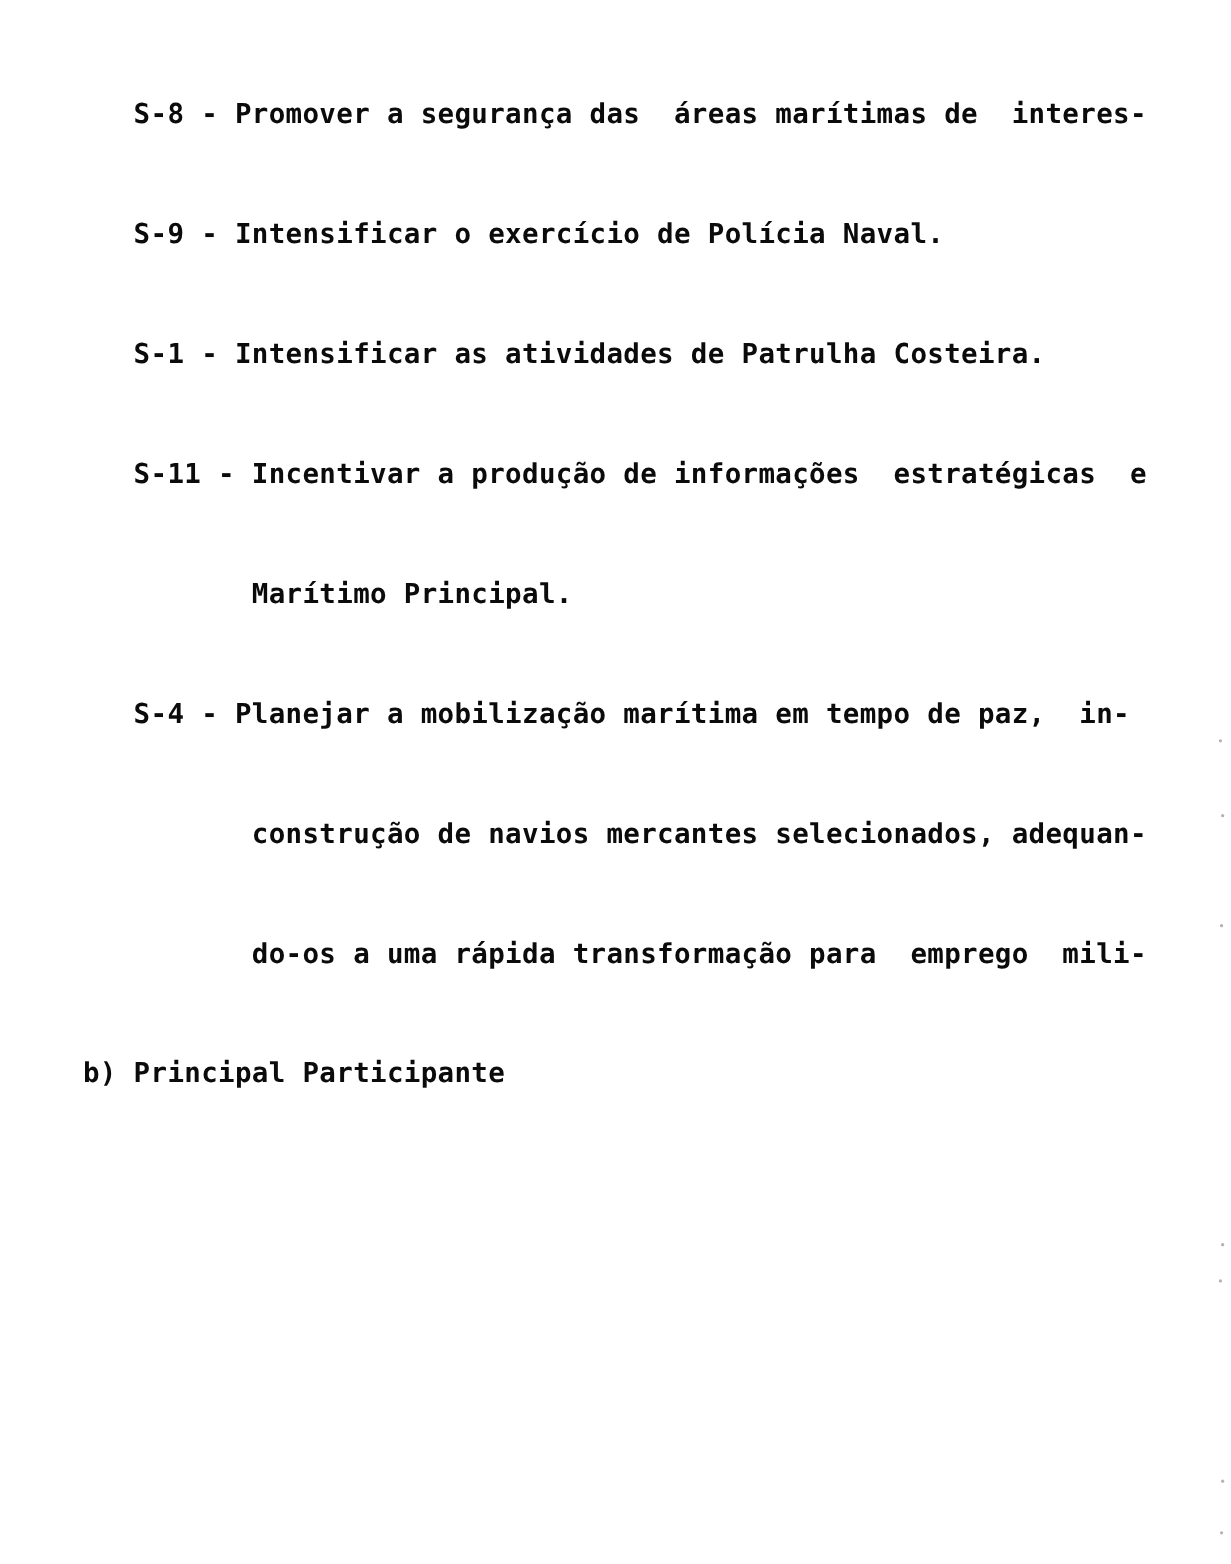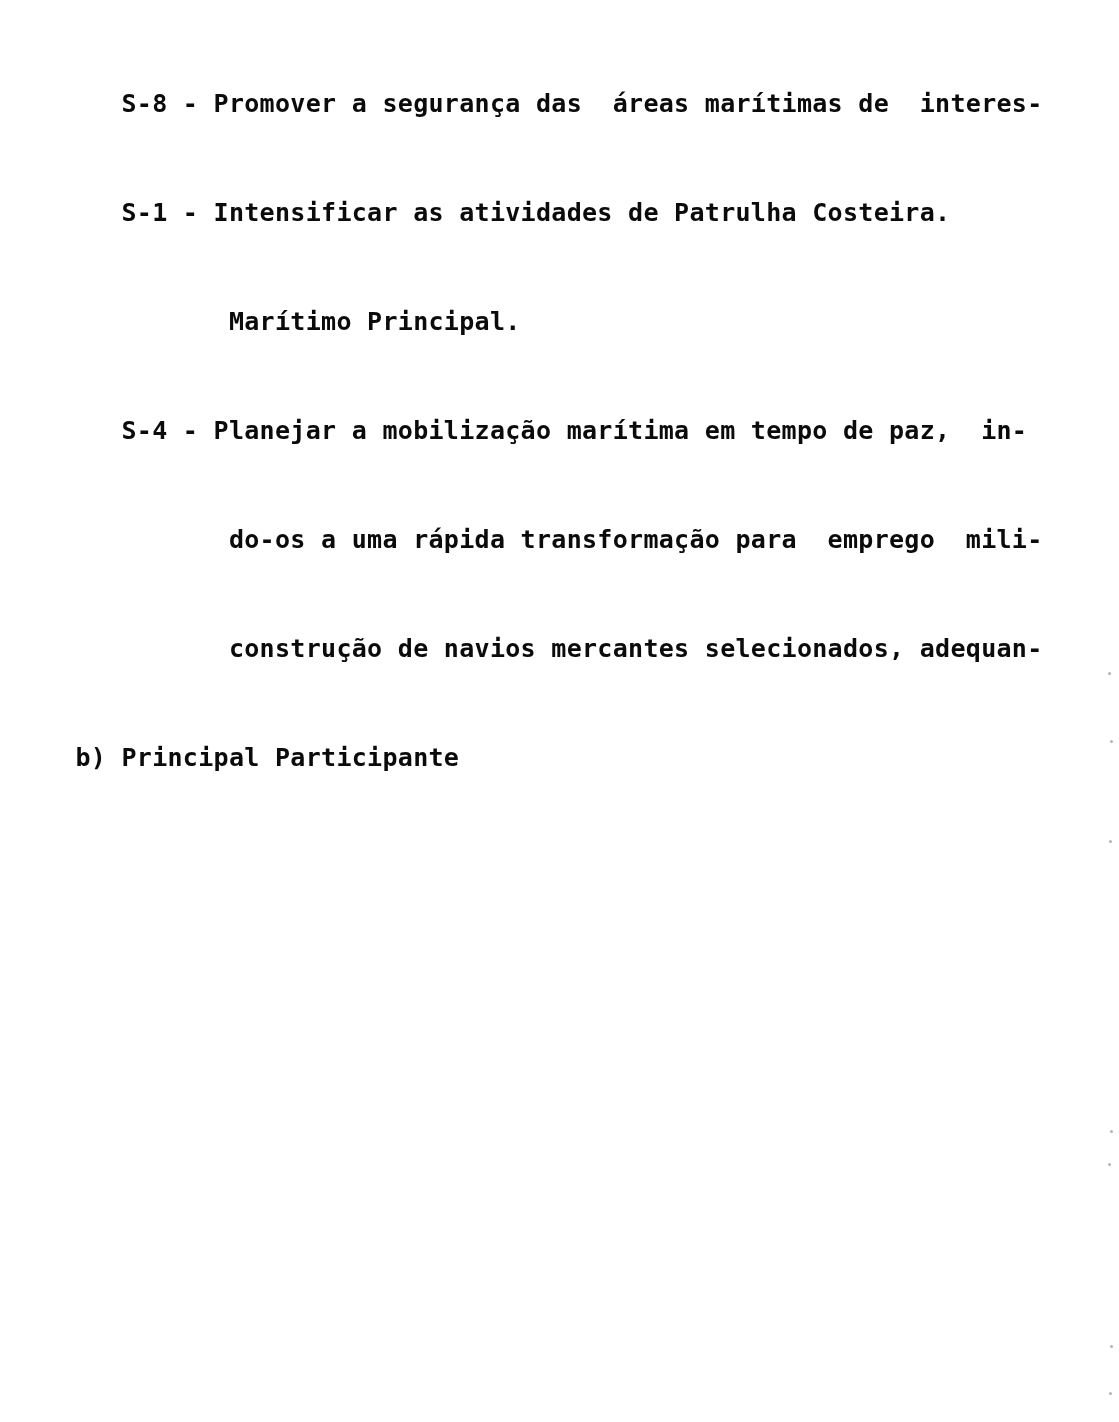--- a/index.html
+++ b/index.html
@@ -40,25 +40,27 @@
     background: #8a8a8a;
     border-radius: 50%;
     opacity: 0.65;
   }
 </style>
 </head>
 <body>
 
 <div class="doc">
   <div class="line">       S-8 - Promover a segurança das  áreas marítimas de  interes-</div>
+  <div class="line">       S-9 - Intensificar o exercício de Polícia Naval.</div>
   <div class="line">       S-1 - Intensificar as atividades de Patrulha Costeira.</div>
+  <div class="line">       S-11 - Incentivar a produção de informações  estratégicas  e</div>
   <div class="line">              Marítimo Principal.</div>
   <div class="line">       S-4 - Planejar a mobilização marítima em tempo de paz,  in-</div>
+  <div class="line">              construção de navios mercantes selecionados, adequan-</div>
   <div class="line">              do-os a uma rápida transformação para  emprego  mili-</div>
-  <div class="line">              construção de navios mercantes selecionados, adequan-</div>
   <div class="line">    b) Principal Participante</div>
   
   
   
   
   
   
   
   
   

